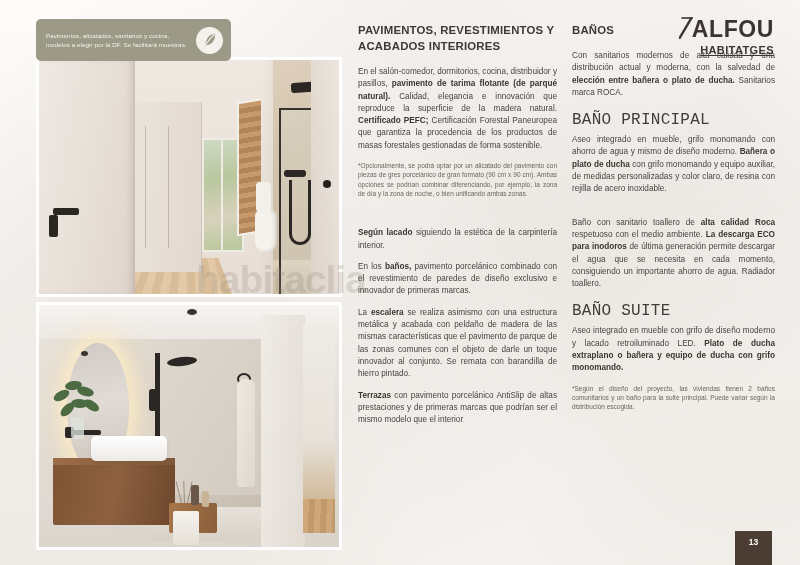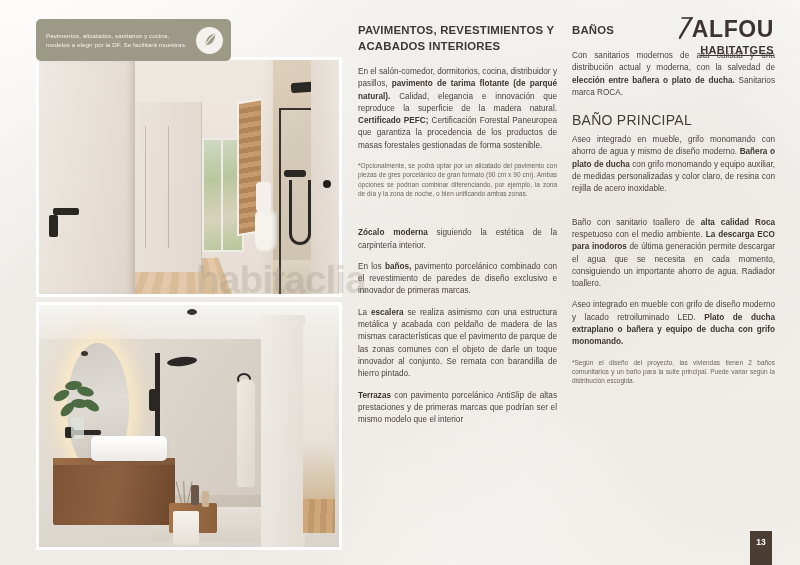--- a/index.html
+++ b/index.html
@@ -289,26 +289,27 @@
 
   h1.sec-title {
     font-size: 11.4px;
     font-weight: bold;
     letter-spacing: .2px;
     line-height: 16px;
     margin: 0 0 12px 0;
     color: #3f3935;
   }
   h2.sub-title {
-    font-size: 14px;
+    font-size: 16px;
     font-weight: normal;
     letter-spacing: .25px;
     line-height: 14px;
     margin: 14px 0 7px 0;
     color: #433c38;
+    font-family: Liberation Mono, monospace;
   }
   p.body {
     font-size: 8.2px;
     line-height: 12.3px;
     margin: 0 0 9px 0;
     text-align: justify;
     color: #4a4340;
   }
   p.body b { font-weight: bold; color:#3c3531; }
   p.fine {
@@ -333,21 +334,21 @@
     pointer-events: none;
     user-select: none;
     white-space: nowrap;
   }
 
   
   .page-num {
     position: absolute;
     right: 28px;
     bottom: 0;
-    width: 22px;
+    width: 37px;
     height: 34px;
     background: #4b3d33;
     color: #ffffff;
     font-size: 8.5px;
     font-weight: bold;
     display: flex;
     align-items: center;
     justify-content: center;
     padding-bottom: 12px;
     box-sizing: border-box;
@@ -456,34 +457,35 @@
   </div>
 
   <div class="watermark">habitaclia</div>
 
   <div class="col col-mid">
     <h1 class="sec-title">PAVIMENTOS,   REVESTIMIENTOS Y ACABADOS INTERIORES</h1>
     <div id="mid-body">
         <p class="body"><span>En el salón-comedor, dormitorios, cocina, distribuidor y pasillos, </span><b>pavimento de tarima flotante (de parqué natural).</b><span> Calidad, elegancia e innovación que reproduce la superficie de la madera natural. </span><b>Certificado PEFC;</b><span> Certificación Forestal Paneuropea que garantiza la procedencia de los productos de masas forestales gestionadas de forma sostenible.</span></p>
         <p class="fine"><span>*Opcionalmente, se podrá optar por un alicatado del pavimento con piezas de gres porcelánico de gran formato (90 cm x 90 cm). Ambas opciones se podrían combinar diferenciando, por ejemplo, la zona de día y la zona de noche, o bien unificando ambas zonas.</span></p>
         <div class="gap-lg"></div>
-        <p class="body"><b>Zócalo moderna</b><span> siguiendo la estética de la carpintería interior.</span></p>
+        <p class="body"><b>Según lacado</b><span> siguiendo la estética de la carpintería interior.</span></p>
         <p class="body"><span>En los </span><b>baños,</b><span> pavimento porcelánico combinado con el revestimiento de paredes de diseño exclusivo e innovador de primeras marcas.</span></p>
         <p class="body"><span>La </span><b>escalera</b><span> se realiza asimismo con una estructura metálica y acabada con peldaño de madera de las mismas características que el pavimento de parque de las zonas comunes con el objeto de darle un toque innovador al conjunto. Se remata con barandilla de hierro pintado.</span></p>
         <p class="body"><b>Terrazas</b><span> con pavimento porcelánico AntiSlip de altas prestaciones y de primeras marcas que podrían ser el mismo modelo que el interior</span></p>
       </div>
   </div>
 
   <div class="col col-right">
     <h1 class="sec-title">BAÑOS</h1>
     <div id="right-body">
         <p class="body"><span>Con sanitarios modernos de alta calidad y una distribución actual y moderna, con la salvedad de </span><b>elección entre bañera o plato de ducha.</b><span> Sanitarios marca ROCA.</span></p>
         <h2 class="sub-title">BAÑO PRINCIPAL</h2>
         <p class="body"><span>Aseo integrado en mueble, grifo monomando con ahorro de agua y mismo de diseño moderno. </span><b>Bañera o plato de ducha</b><span> con grifo monomando y equipo auxiliar, de medidas personalizadas y color claro, de resina con rejilla de acero inoxidable.</span></p>
         <div class="gap-md"></div>
         <p class="body"><span>Baño con sanitario toallero de </span><b>alta calidad Roca</b><span> respetuoso con el medio ambiente. </span><b>La descarga ECO para inodoros</b><span> de última generación permite descargar el agua que se necesita en cada momento, consiguiendo un importante ahorro de agua. Radiador toallero.</span></p>
+        <h2 class="sub-title">BAÑO SUITE</h2>
         <p class="body"><span>Aseo integrado en mueble con grifo de diseño moderno y lacado retroiluminado LED. </span><b>Plato de ducha extraplano o bañera y equipo de ducha con grifo monomando.</b></p>
         <p class="fine"><span>*Según el diseño del proyecto, las viviendas tienen 2 baños comunitarios y un baño para la suite principal. Puede variar según la distribución escogida.</span></p>
       </div>
   </div>
 
   <div class="page-num">13</div>
 </div>
 
 </body></html>

